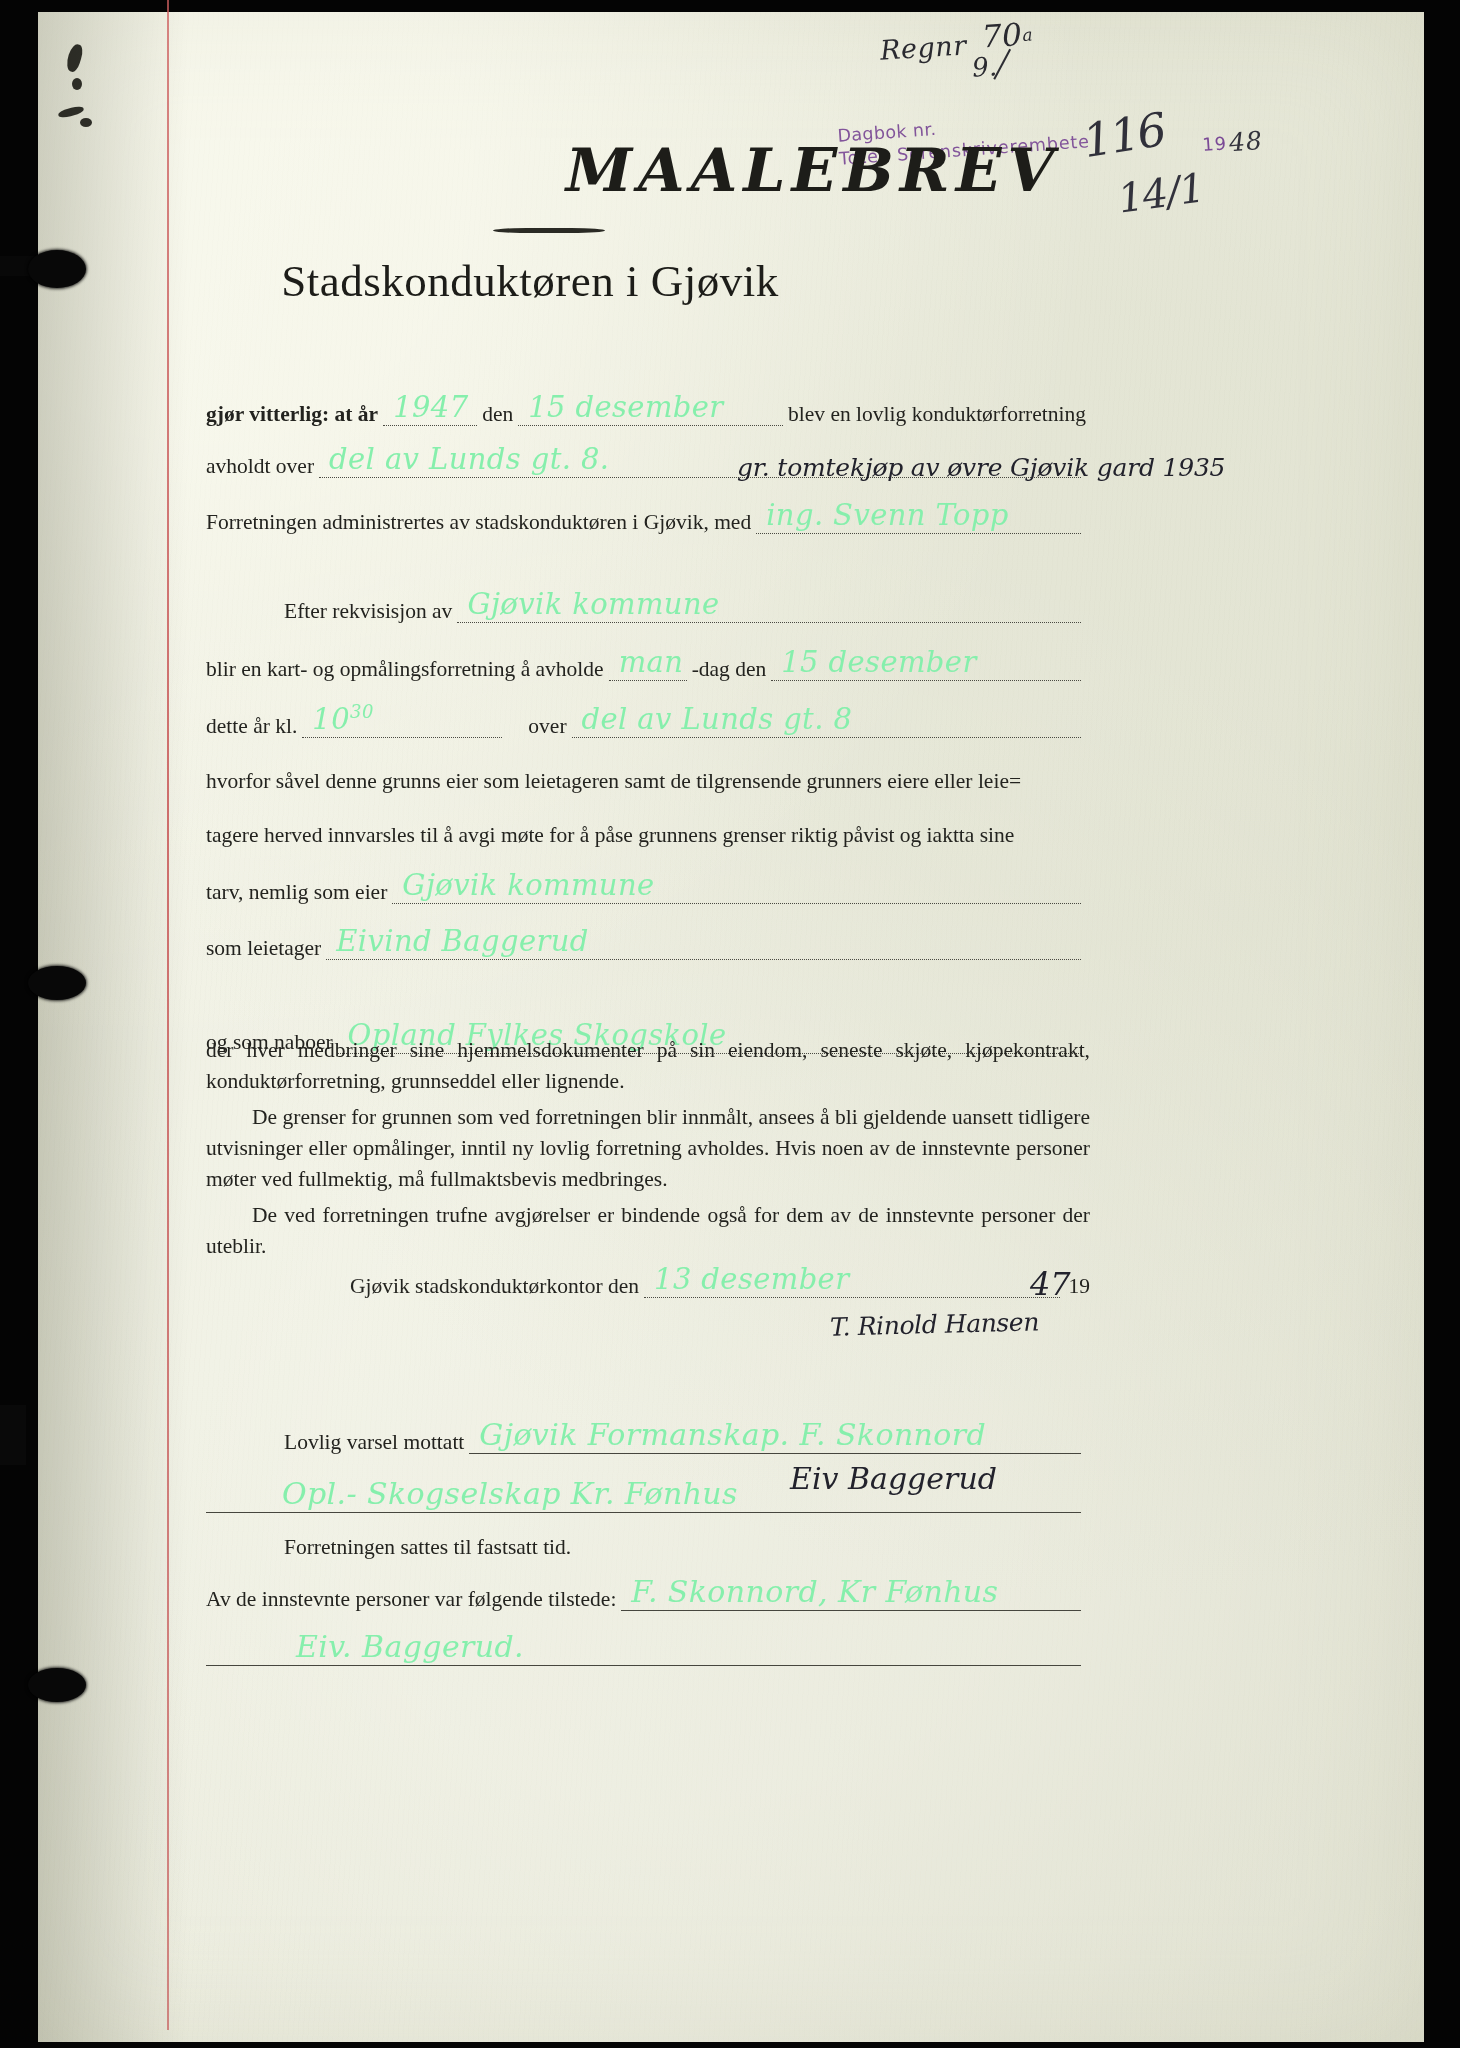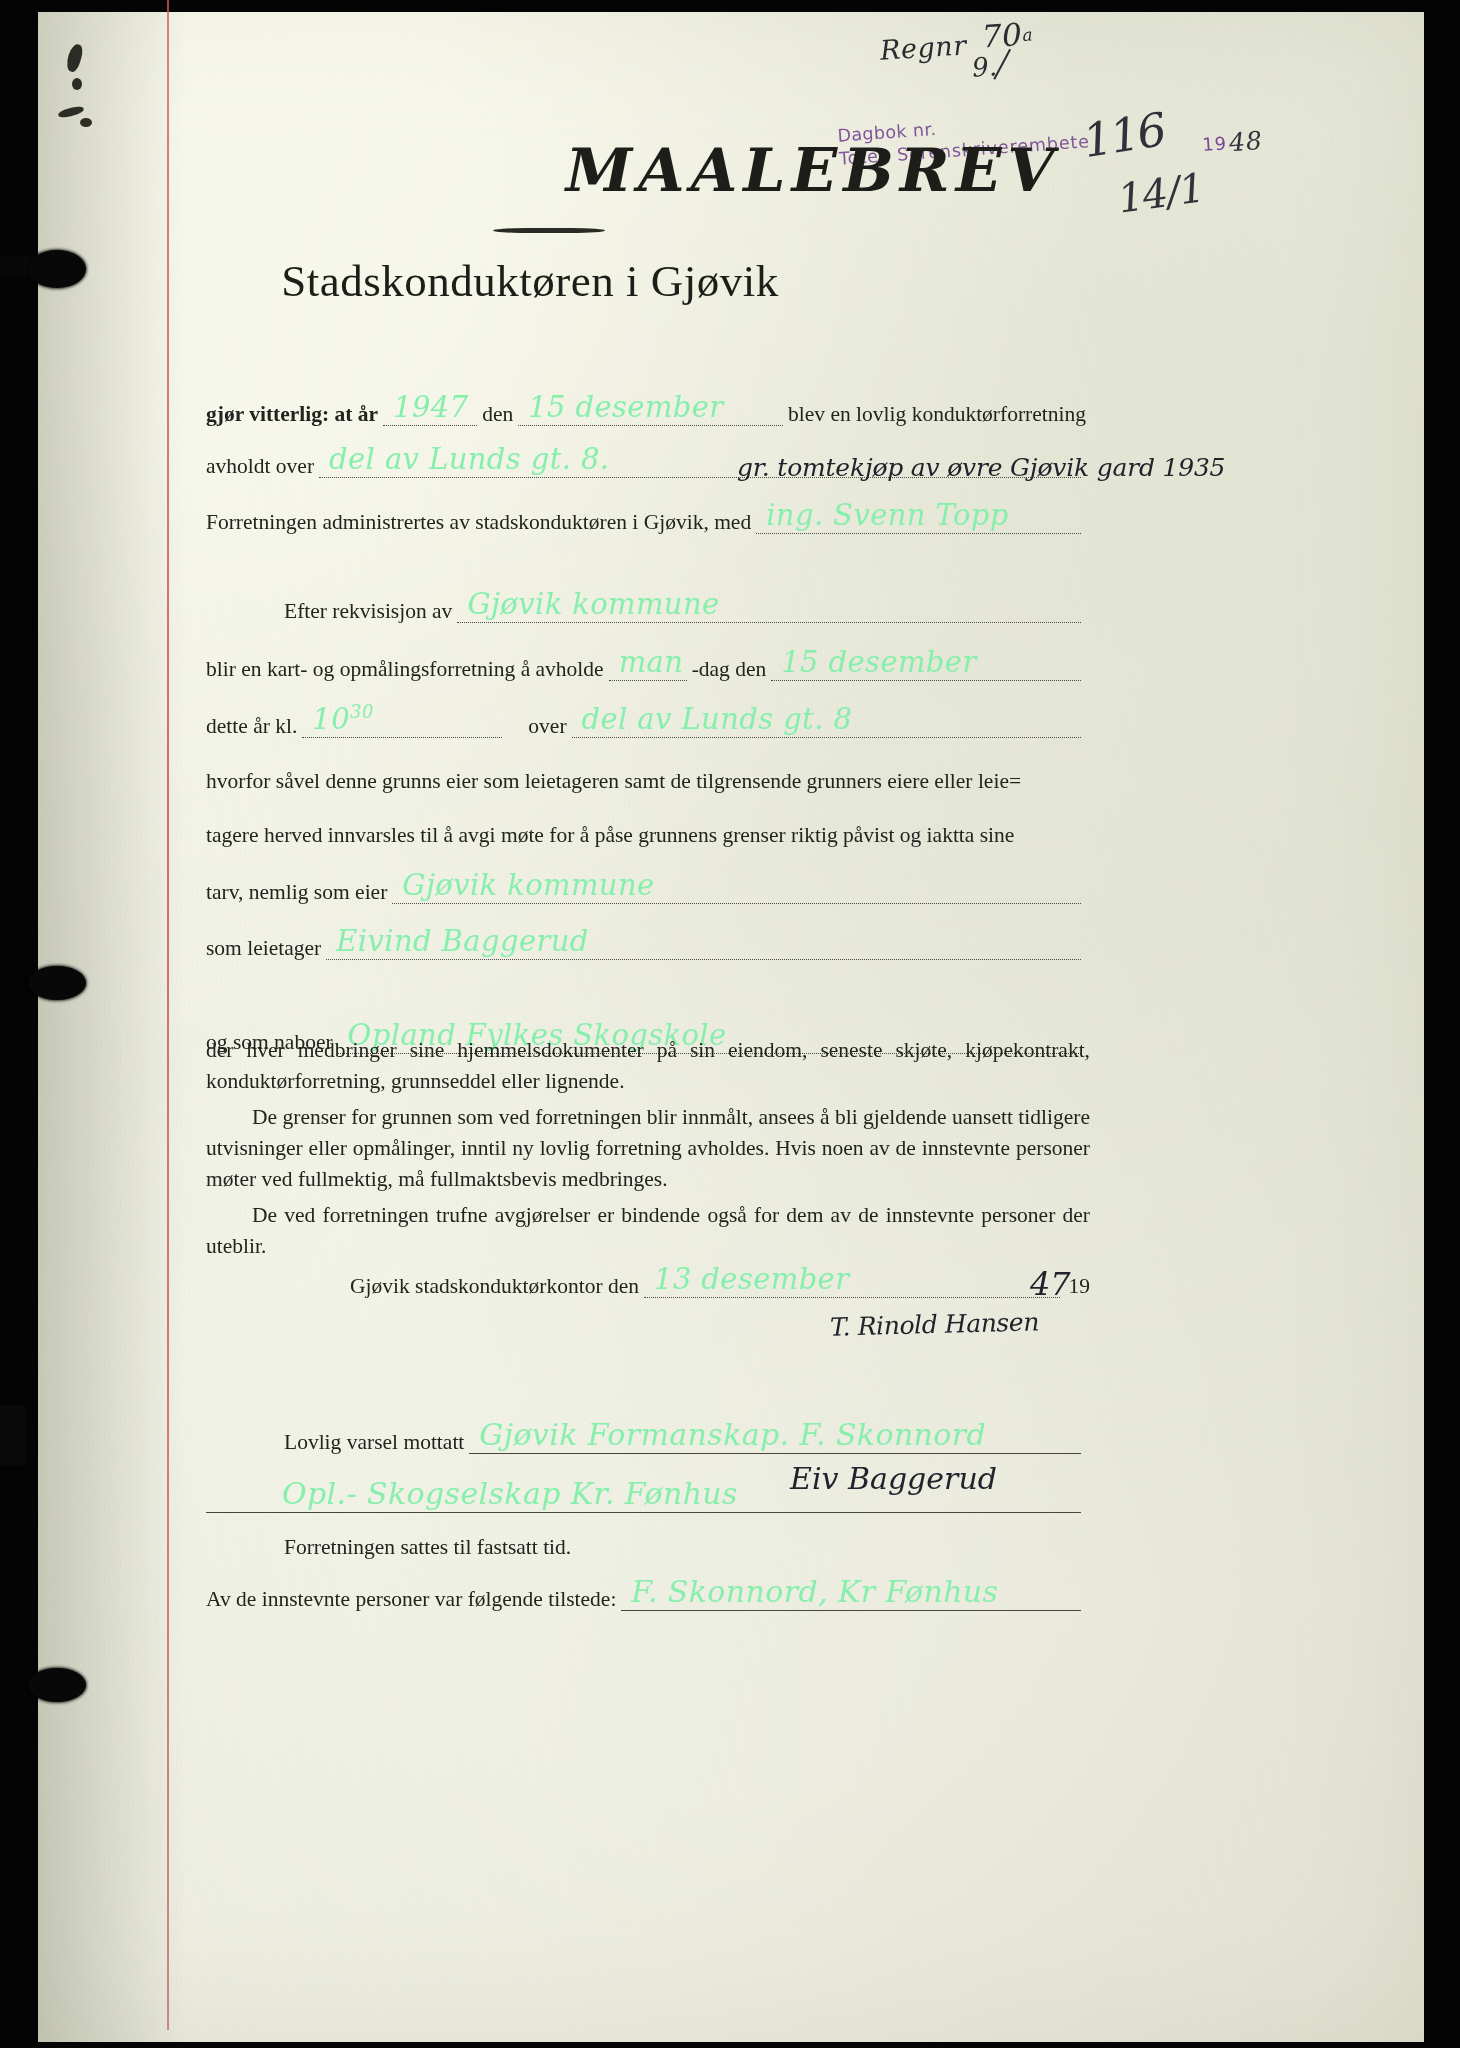--- a/index.html
+++ b/index.html
@@ -481,15 +481,20 @@
 
     <div class="para" style="left:284px; width:806px; top:1532px;">Forretningen sattes til fastsatt tid.</div>
 
     <div class="row" style="top:1585px;">
       <span class="lbl">Av de innstevnte personer var følgende tilstede:</span>
       <span class="fill uline">
         <span class="hw" style="font-size:30px;">F. Skonnord,  Kr Fønhus</span>
       </span>
     </div>
 
+    <div class="row" style="top:1640px;">
+      <span class="fill uline" style="margin-left:0;">
+        <span class="hw" style="left:90px; font-size:30px;">Eiv. Baggerud.</span>
+      </span>
+    </div>
 
   </div>
 </div>
 
 </body></html>

